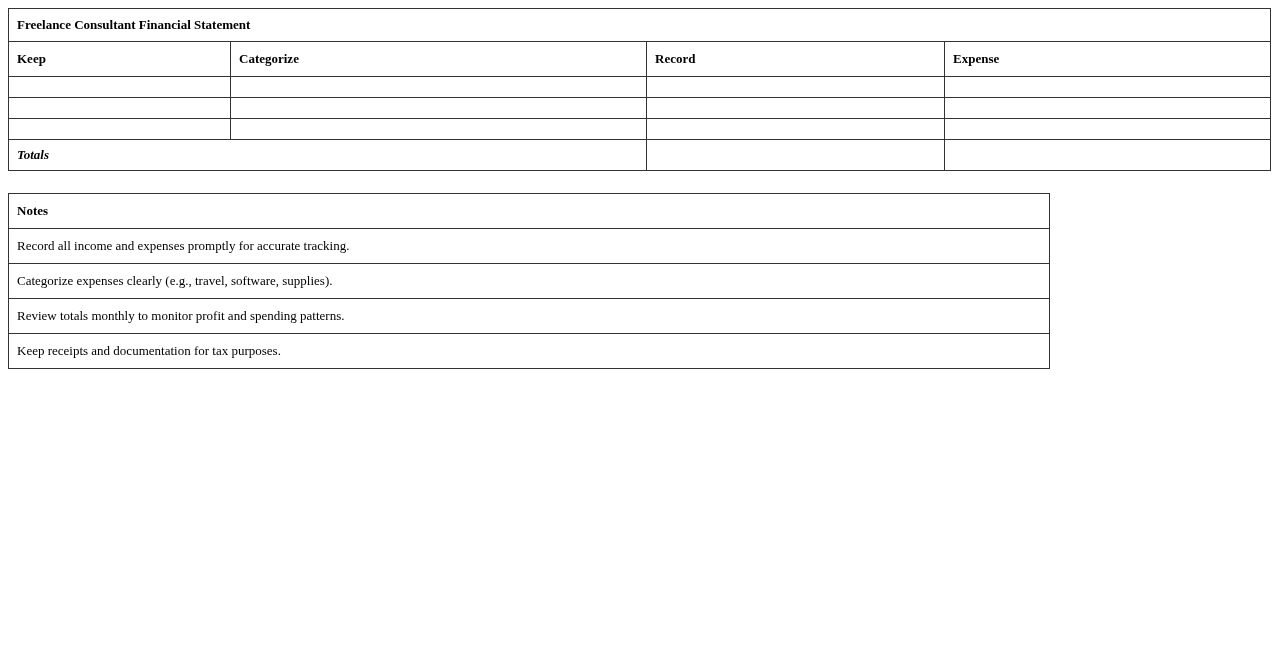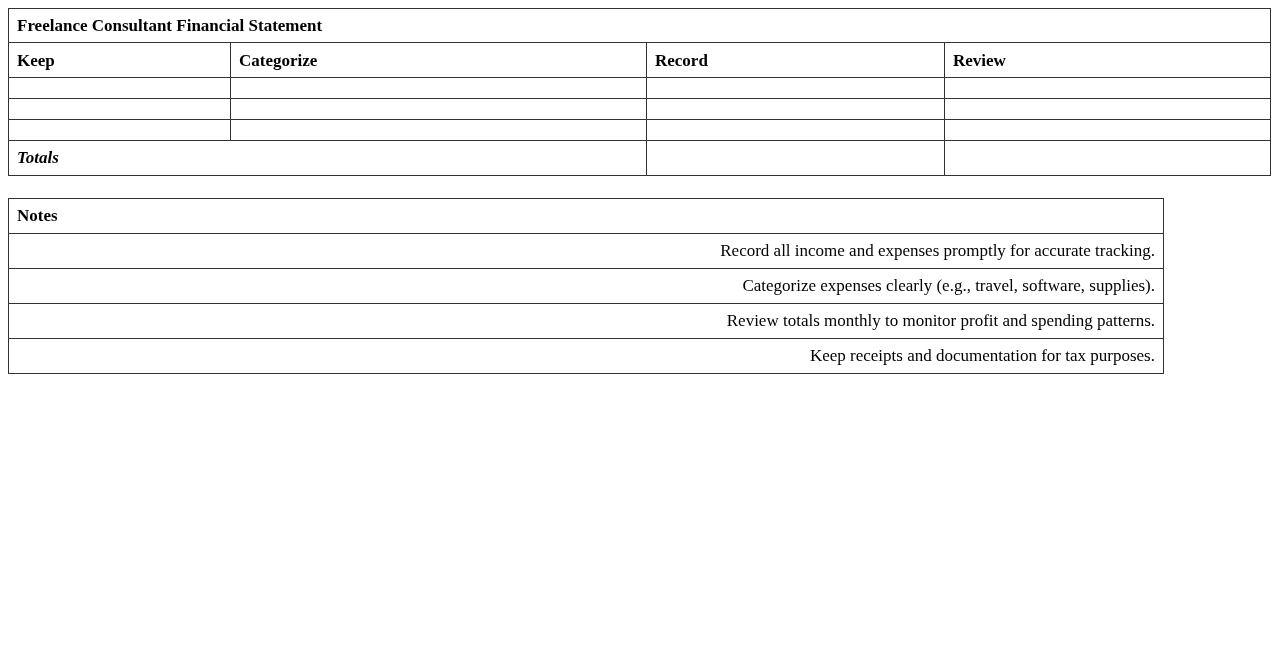--- a/index.html
+++ b/index.html
@@ -14,30 +14,30 @@
     font-size: 15px;
     color: #000000;
     overflow: hidden;
   }
   .page {
     padding: 8px 8px 0 8px;
     box-sizing: border-box;
   }
   table {
     border-collapse: collapse;
-    width: 1156px;
+    width: 1042px;
     table-layout: fixed;
   }
   td, th {
     border: 1px solid #333333;
     padding: 6px 8px;
     text-align: left;
     vertical-align: middle;
     font-weight: normal;
-    font-size: 17px;
+    font-size: 13px;
     line-height: 1.25;
     height: 18px;
   }
   .statement-title td {
     font-weight: bold;
     height: 20px;
   }
   .col-head td {
     font-weight: bold;
     height: 22px;
@@ -53,21 +53,20 @@
   }
   .spacer {
     height: 22px;
   }
   .notes-title td {
     font-weight: bold;
     height: 22px;
   }
   .notes-row td {
     height: 22px;
-    text-align: right;
   }
   .c-date { width: 222px; }
   .c-desc { width: 416px; }
   .c-income { width: 298px; }
   .c-expense { width: 326px; }
 </style>
 </head>
 <body>
 
 <div class="page">
@@ -80,21 +79,21 @@
       <col class="c-expense">
     </colgroup>
     <tbody>
       <tr class="statement-title">
         <td colspan="4">Freelance Consultant Financial Statement</td>
       </tr>
       <tr class="col-head">
         <td>Keep</td>
         <td>Categorize</td>
         <td>Record</td>
-        <td>Review</td>
+        <td>Expense</td>
       </tr>
       <tr class="entry-row">
         <td></td>
         <td></td>
         <td></td>
         <td></td>
       </tr>
       <tr class="entry-row">
         <td></td>
         <td></td>

